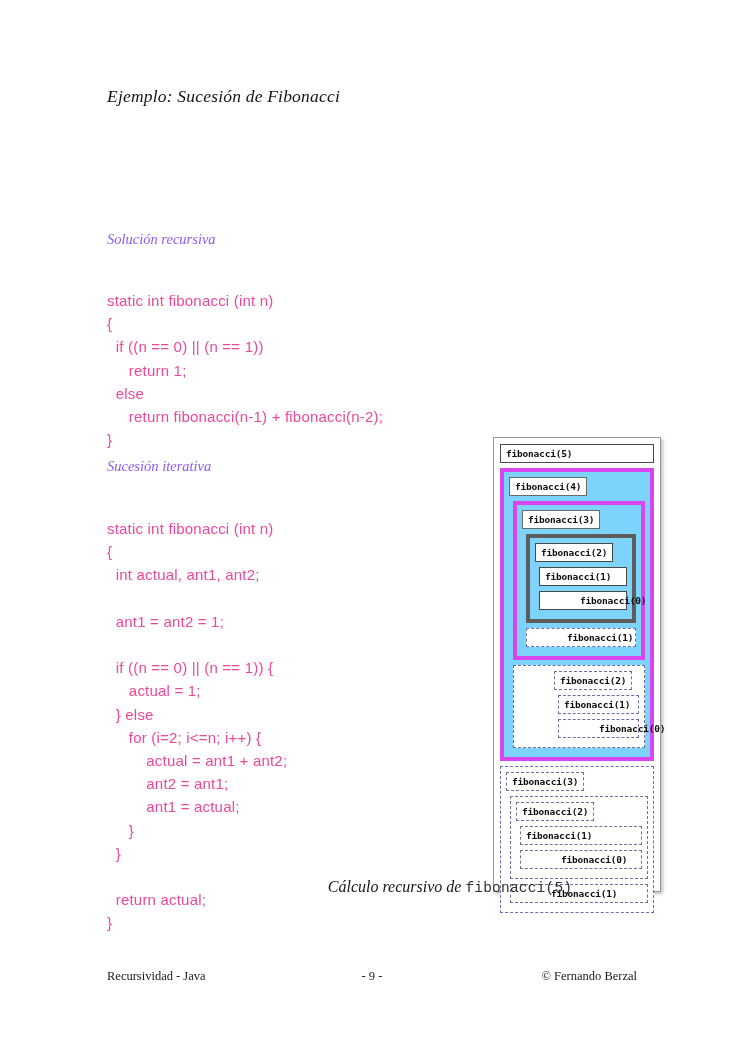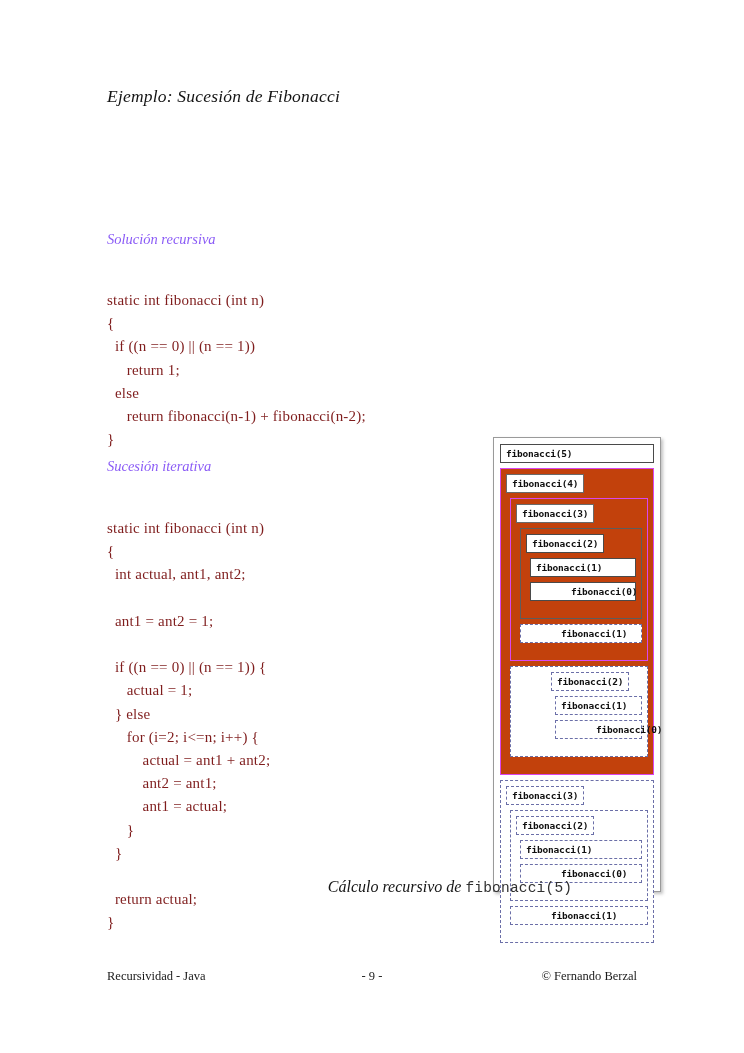--- a/index.html
+++ b/index.html
@@ -61,24 +61,24 @@
     color: #8b5cf6;
     white-space: nowrap;
   }
   #head-recursiva { top: 231px; }
   #head-iterativa { top: 458px; }
 
   
   .code {
     position: absolute;
     left: 107px;
-    font-family: Liberation Serif, serif;
+    font-family: Liberation Sans, sans-serif;
     font-size: 15px;
     line-height: 23.2px;
-    color: #7f1d1d;
+    color: #ec4899;
     white-space: pre;
     letter-spacing: 0.2px;
   }
   #code-recursive { top: 274px; }
   #code-iterative { top: 502px; }
 
   
   .diagram-wrap {
     position: absolute;
     left: 493px;
@@ -91,22 +91,22 @@
     inset: 0;
     background: #ffffff;
     border: 1px solid #9a9a9a;
     box-shadow: 2px 2px 3px rgba(120,120,120,0.45);
     box-sizing: border-box;
     padding: 6px 6px 6px 6px;
   }
 
   
   .frame {
-    border: 1px solid #d946ef;
-    background: #c2410c;
+    border: 4px solid #d946ef;
+    background: #7dd3fc;
     box-sizing: border-box;
     padding: 4px 5px 5px 5px;
     margin-bottom: 5px;
   }
   .frame.inner-strong { border-color: #5d5d5d; }
 
   
   .frame.dashed {
     border: 1px dashed #6b6fa8;
     background: #ffffff;
@@ -130,21 +130,21 @@
   .callbox.dashed {
     border: 1px dashed #6b6fa8;
   }
   
   .frame > .callbox.head {
     display: inline-block;
     margin-bottom: 5px;
   }
   .frame > .callbox.head.loose { border-color: #6a6a6a; }
 
-  .frame > :last-child { margin-bottom: 12px; padding-left: 40px; }
+  .frame > :last-child { margin-bottom: 4px; padding-left: 40px; }
 
   
   .frame .frame { margin-left: 4px; }
   .frame .callbox:not(.head) { margin-left: 4px; }
 
   
   .caption {
     position: absolute;
     left: 240px;
     top: 862px;

